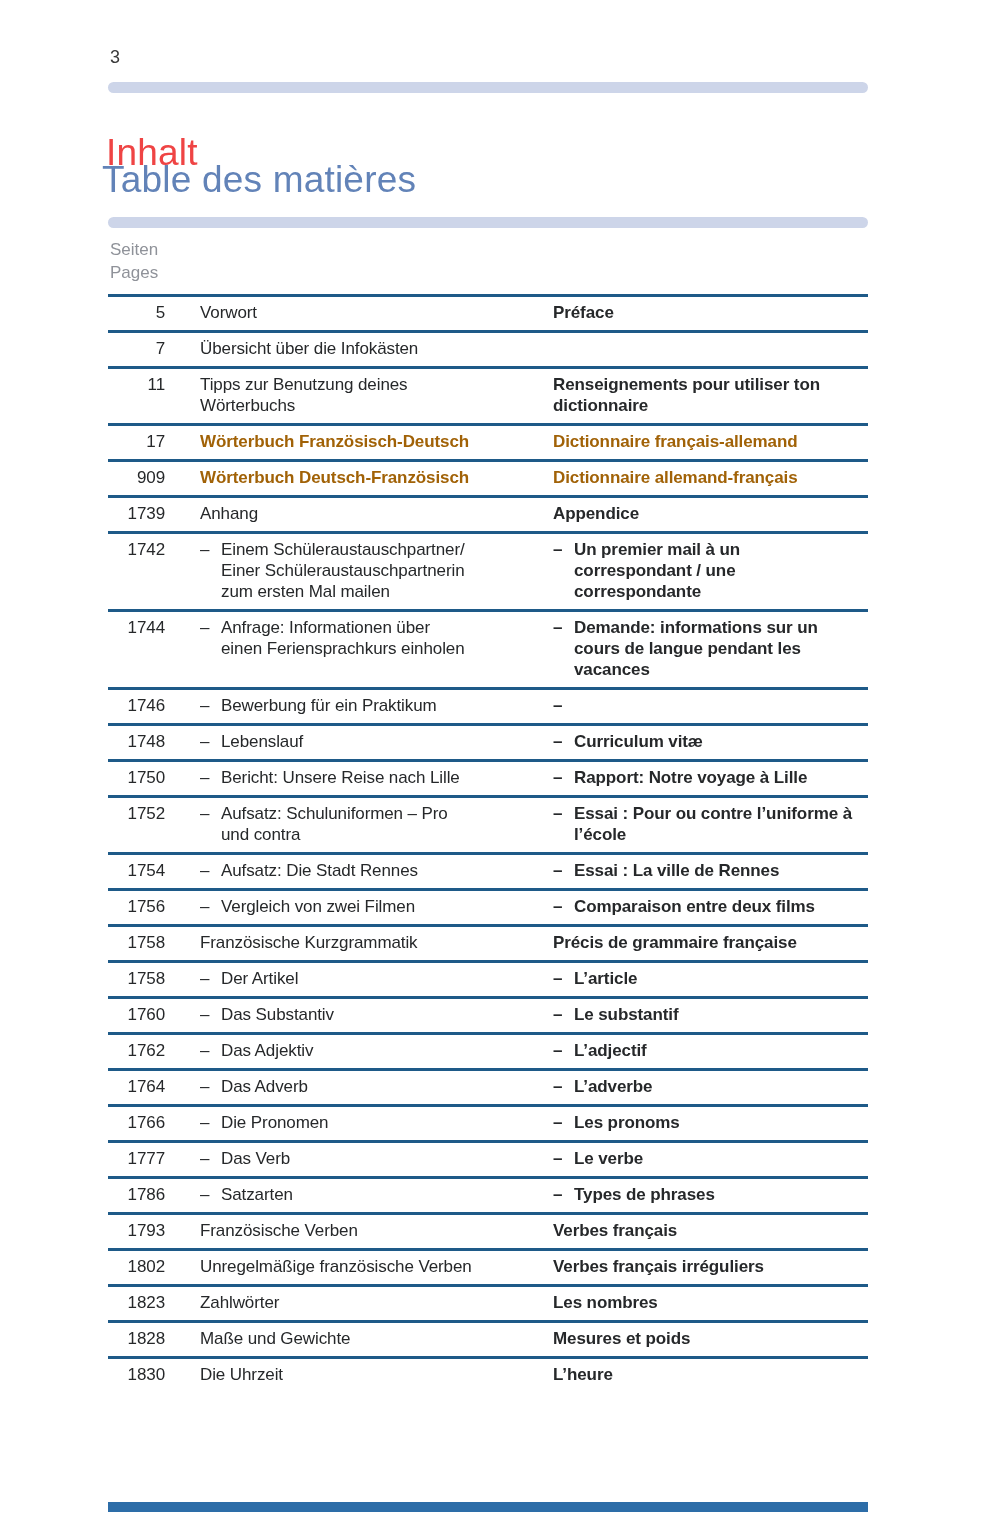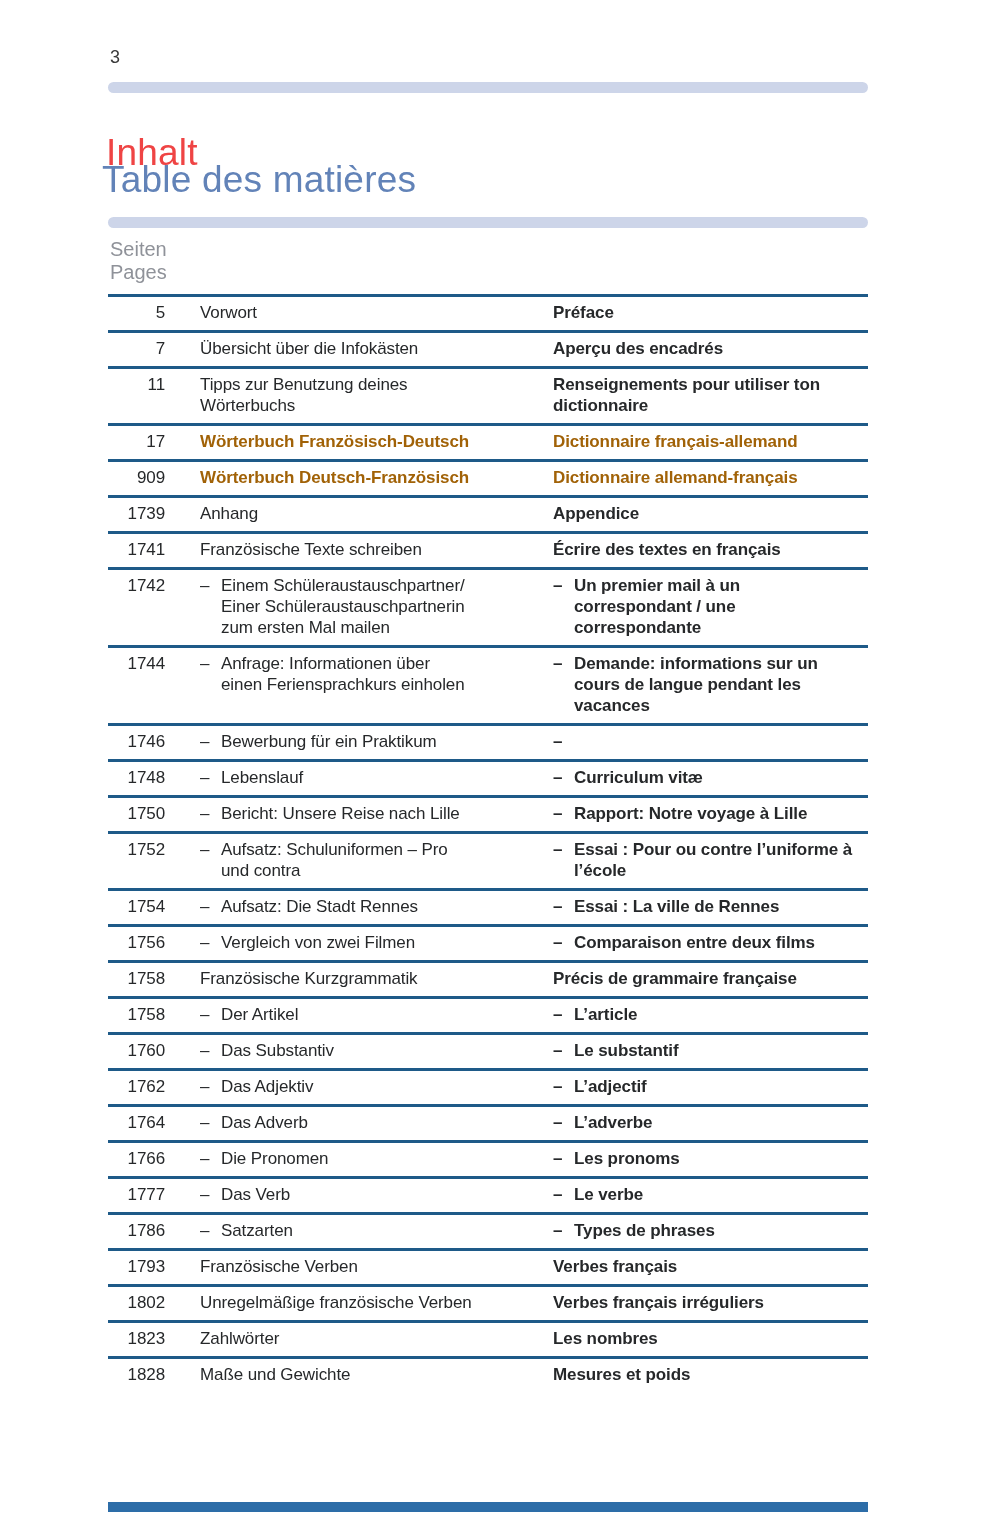--- a/index.html
+++ b/index.html
@@ -6,21 +6,21 @@
   body{
     width:985px;height:1528px;background:#ffffff;position:relative;
     font-family:"Liberation Sans",sans-serif;color:#26282a;overflow:hidden;
   }
   .folio{position:absolute;left:110px;top:47px;font-size:18px;color:#3a3a3a;}
   .accent-bar{position:absolute;left:108px;width:760px;height:11px;background:#cdd5e9;border-radius:6px;}
   #bar-top{top:82px;}
   #bar-mid{top:217px;}
   .title-de{position:absolute;left:106px;top:100px;font-size:37px;color:#ef4444;letter-spacing:.2px;margin-top:32px;}
   .title-fr{position:absolute;left:102px;top:159px;font-size:37px;color:#6283b8;letter-spacing:.2px;}
-  .colhead{position:absolute;left:110px;top:238px;font-size:20px;line-height:23px;color:#8f9299;}
+  .colhead{position:absolute;left:110px;top:238px;font-size:17px;line-height:23px;color:#8f9299;}
   .toc{position:absolute;left:108px;top:294px;width:760px;}
   .toc-row{display:flex;border-top:3px solid #1e5a88;padding:5px 0 7px;font-size:17px;line-height:21px;letter-spacing:-0.1px;}
   .c-num{width:57px;text-align:right;flex:none;}
   .c-de{margin-left:35px;width:340px;flex:none;display:flex;}
   .c-fr{margin-left:13px;flex:1;display:flex;font-weight:bold;}
   .dash{width:21px;flex:none;}
   .txt{white-space:pre-line;}
   .toc-row.bold .c-de,.toc-row.bold .c-fr{color:#a16207;font-weight:bold;}
   .footer-bar{position:absolute;left:108px;top:1502px;width:760px;height:10px;background:#2d6da8;}
 </style>
@@ -49,23 +49,20 @@
       </div>
       <div class="c-fr">
         <span class="txt">Préface</span>
       </div>
     </div>
     <div class="toc-row">
       <div class="c-num">7</div>
       <div class="c-de">
         <span class="txt">Übersicht über die Infokästen</span>
       </div>
-      <div class="c-fr">
-        <span class="txt">Aperçu des encadrés</span>
-      </div>
     </div>
     <div class="toc-row">
       <div class="c-num">11</div>
       <div class="c-de">
         <span class="txt">Tipps zur Benutzung deines
 Wörterbuchs</span>
       </div>
       <div class="c-fr">
         <span class="txt">Renseignements pour utiliser ton
 dictionnaire</span>
@@ -89,29 +86,20 @@
         <span class="txt">Dictionnaire allemand-français</span>
       </div>
     </div>
     <div class="toc-row">
       <div class="c-num">1739</div>
       <div class="c-de">
         <span class="txt">Anhang</span>
       </div>
       <div class="c-fr">
         <span class="txt">Appendice</span>
-      </div>
-    </div>
-    <div class="toc-row">
-      <div class="c-num">1741</div>
-      <div class="c-de">
-        <span class="txt">Französische Texte schreiben</span>
-      </div>
-      <div class="c-fr">
-        <span class="txt">Écrire des textes en français</span>
       </div>
     </div>
     <div class="toc-row">
       <div class="c-num">1742</div>
       <div class="c-de">
         <span class="dash">–</span>
         <span class="txt">Einem Schüleraustauschpartner/
 Einer Schüleraustauschpartnerin
 zum ersten Mal mailen</span>
       </div>
@@ -318,15 +306,24 @@
     </div>
     <div class="toc-row">
       <div class="c-num">1828</div>
       <div class="c-de">
         <span class="txt">Maße und Gewichte</span>
       </div>
       <div class="c-fr">
         <span class="txt">Mesures et poids</span>
       </div>
     </div>
+    <div class="toc-row">
+      <div class="c-num">1830</div>
+      <div class="c-de">
+        <span class="txt">Die Uhrzeit</span>
+      </div>
+      <div class="c-fr">
+        <span class="txt">L’heure</span>
+      </div>
+    </div>
   </div>
 
 <div class="footer-bar"></div>
 
 </body></html>

